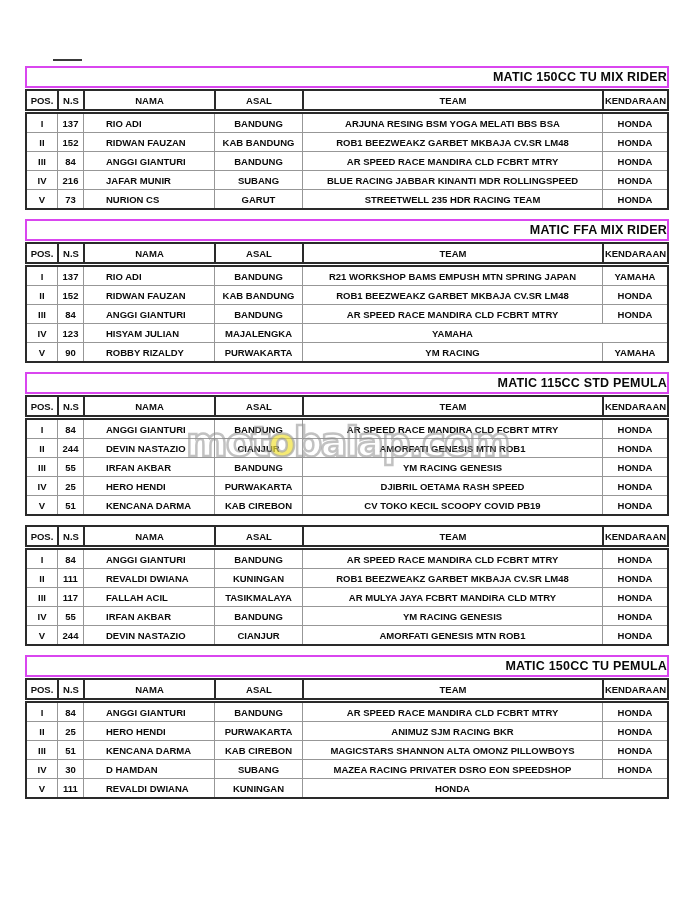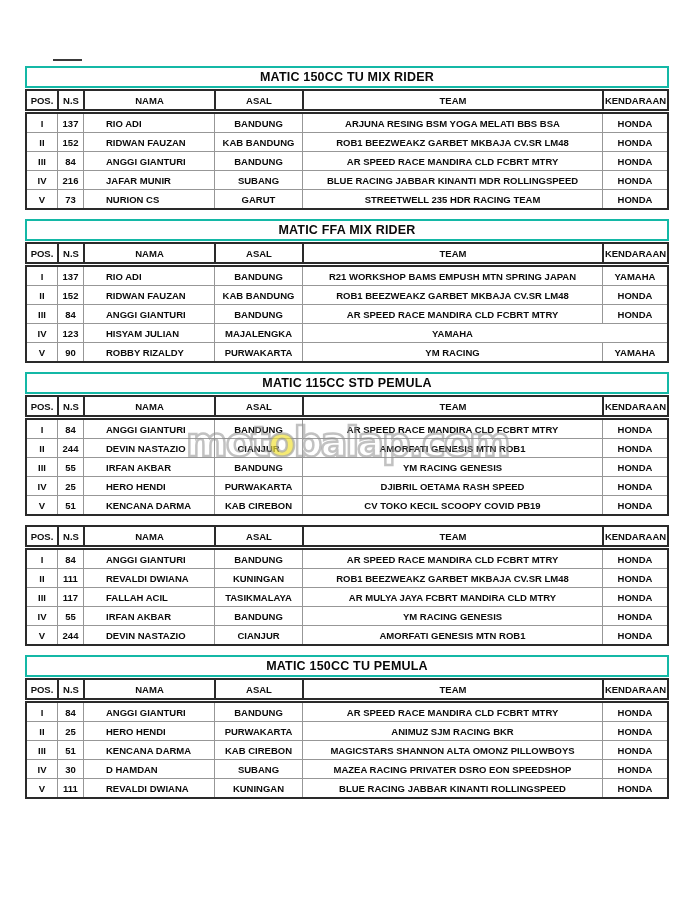--- a/index.html
+++ b/index.html
@@ -10,22 +10,22 @@
     color:#0e0e0e;
   }
   .page-artifact{
     position:absolute;left:53px;top:59px;width:29px;height:2px;background:#3a3a3a;
   }
   .tables-wrap{
     position:absolute;left:25px;top:66px;width:644px;
   }
   .table-block{margin-bottom:9px;}
   .t-title{
-    box-sizing:border-box;border:2px solid #14b8a6;margin-bottom:1px;
-    height:22px;line-height:18px;text-align:center;
+    box-sizing:border-box;border:2px solid #d946ef;margin-bottom:1px;
+    height:22px;line-height:18px;text-align:right;
     font-size:12.5px;font-weight:bold;letter-spacing:.2px;color:#090909;
   }
   .t-header{
     box-sizing:border-box;border:2px solid #2a2a2a;margin-bottom:1px;
     display:grid;grid-template-columns:30px 26px 131px 88px 1fr 65px;
   }
   .t-header > div{
     height:18px;display:flex;align-items:center;justify-content:center;
     font-size:9.5px;font-weight:bold;border-left:2px solid #2a2a2a;
     white-space:nowrap;overflow:hidden;
@@ -311,20 +311,19 @@
           <div class="cell-nama">D HAMDAN</div>
           <div class="cell-asal">SUBANG</div>
           <div class="cell-team">MAZEA RACING PRIVATER DSRO EON SPEEDSHOP</div>
           <div class="cell-kendaraan">HONDA</div>
         </div>
         <div class="t-row">
           <div class="cell-pos">V</div>
           <div class="cell-ns">111</div>
           <div class="cell-nama">REVALDI DWIANA</div>
           <div class="cell-asal">KUNINGAN</div>
-          <div class="cell-team">BLUE RACING JABBAR KINANTI ROLLINGSPEED</div>
           <div class="cell-kendaraan">HONDA</div>
         </div>
       </div>
     </div>
   </div>
 
 <div class="watermark"><span>mot</span><span class="wm-hi">o</span><span>balap.com</span></div>
 
 </body></html>

